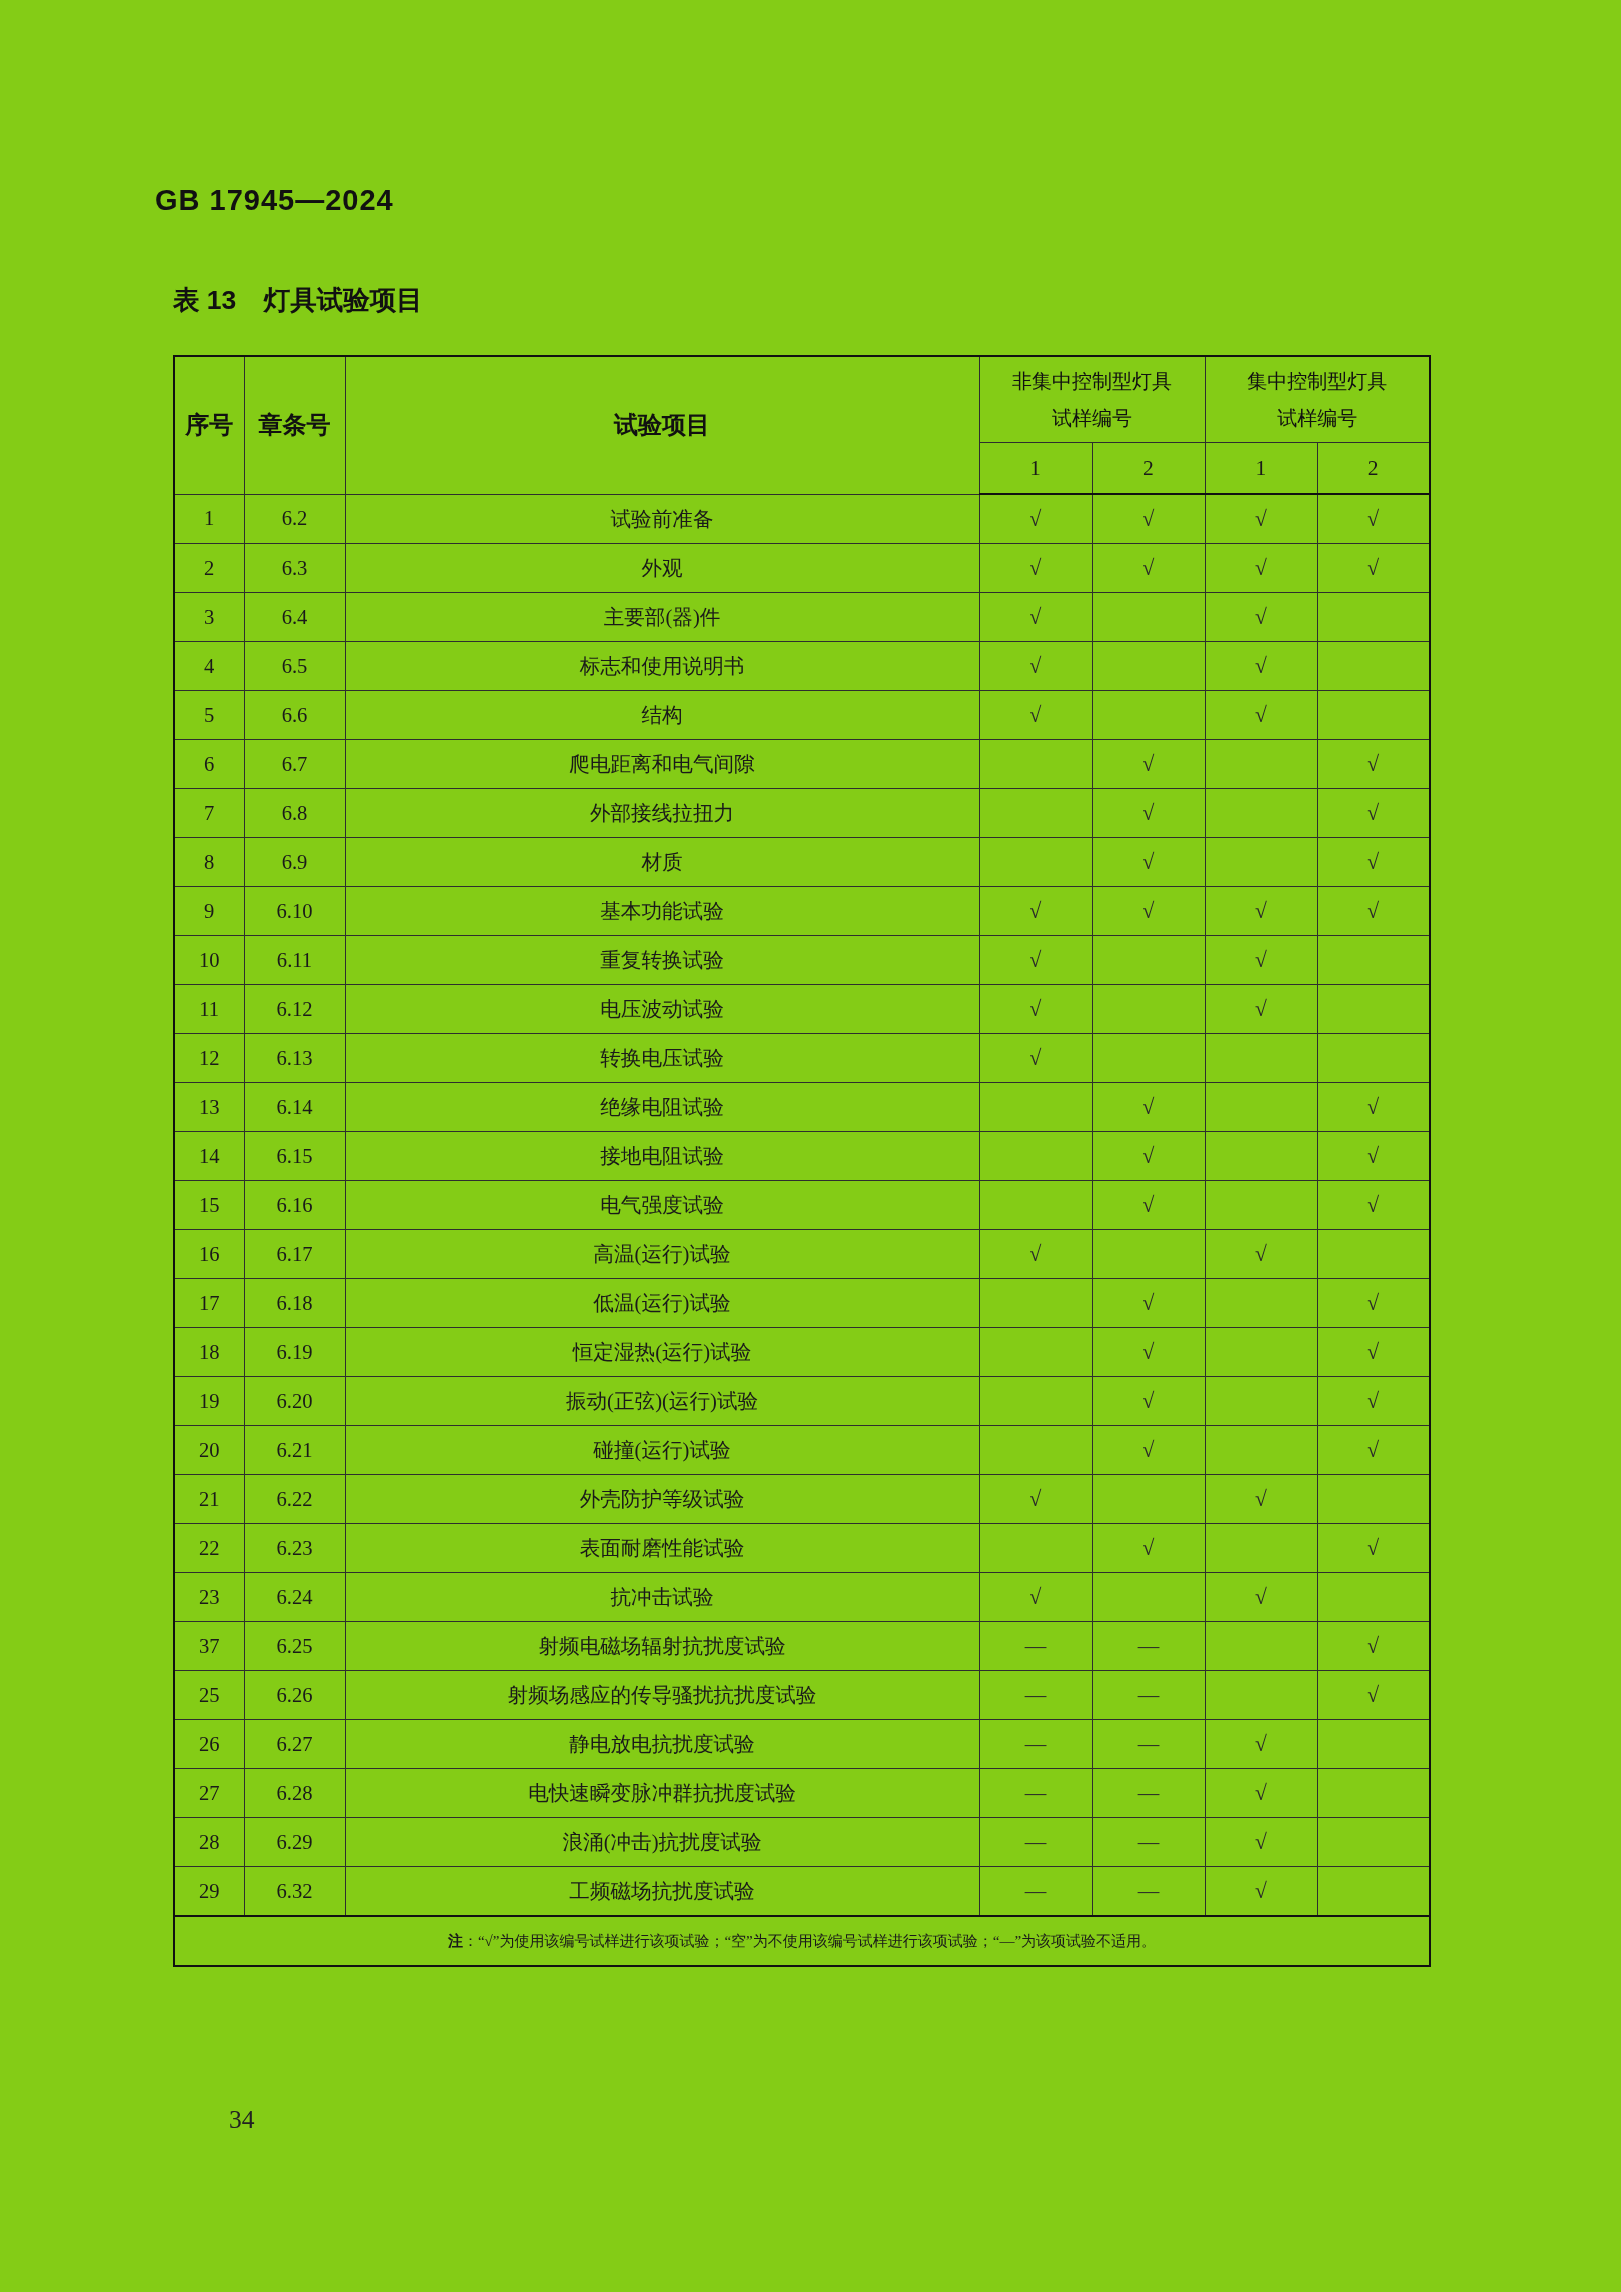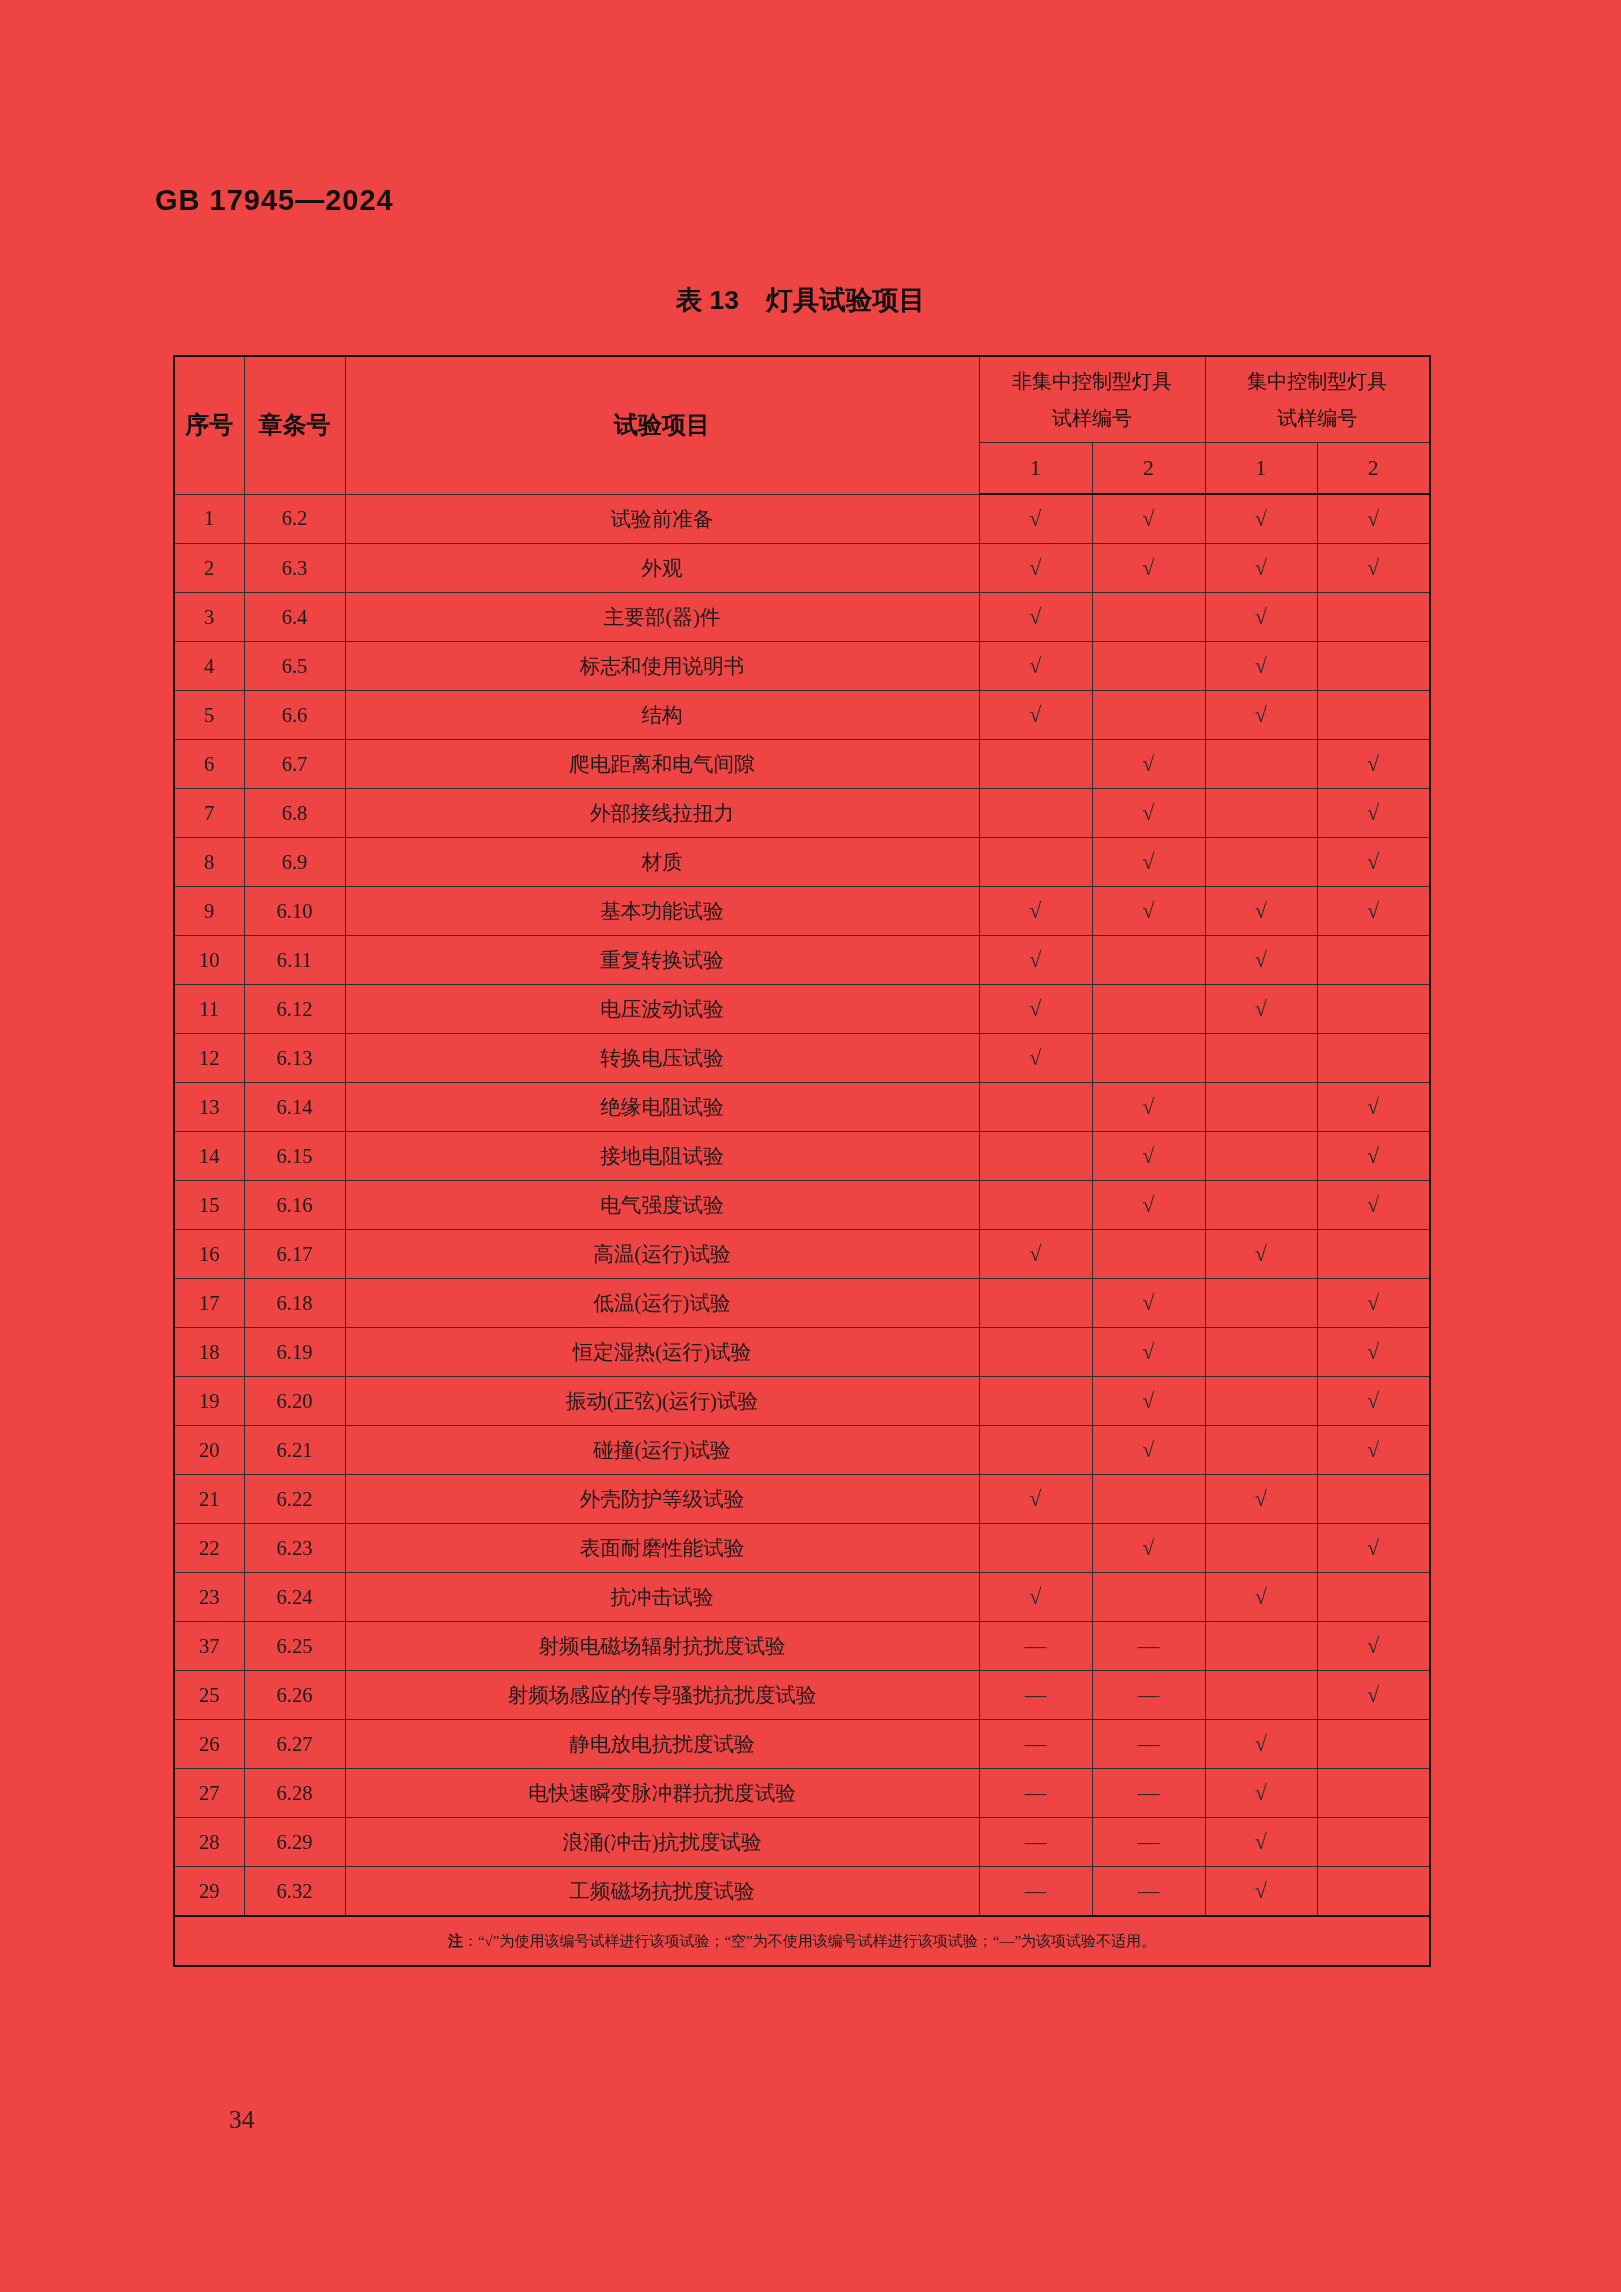--- a/index.html
+++ b/index.html
@@ -3,29 +3,29 @@
 <meta charset="utf-8">
 <style>
   html,body{margin:0;padding:0;}
   body{
     width:1621px;height:2293px;
     background:#ffffff;
     font-family:"Liberation Serif","DejaVu Serif",serif;
     color:#1a1a1a;
     position:relative;
   }
-  .page{position:absolute;inset:0;background:#ef4444;}
+  .page{position:absolute;inset:0;background:#84cc16;}
   .gb-header{
     position:absolute;left:155px;top:184px;
     font-family:"Liberation Sans","DejaVu Sans",sans-serif;
     font-weight:bold;font-size:29px;letter-spacing:1px;color:#111;
   }
   .table-title{
     position:absolute;left:173px;top:282px;width:1255px;
-    text-align:center;
+    text-align:left;
     font-family:"Liberation Sans","DejaVu Sans",sans-serif;
     font-weight:bold;font-size:26.5px;color:#111;
   }
   .title-gap{display:inline-block;width:27.4px;}
   table.std{
     position:absolute;left:173px;top:355px;
     width:1255px;
     border-collapse:collapse;
     table-layout:fixed;
     border:2.9px solid #111;

